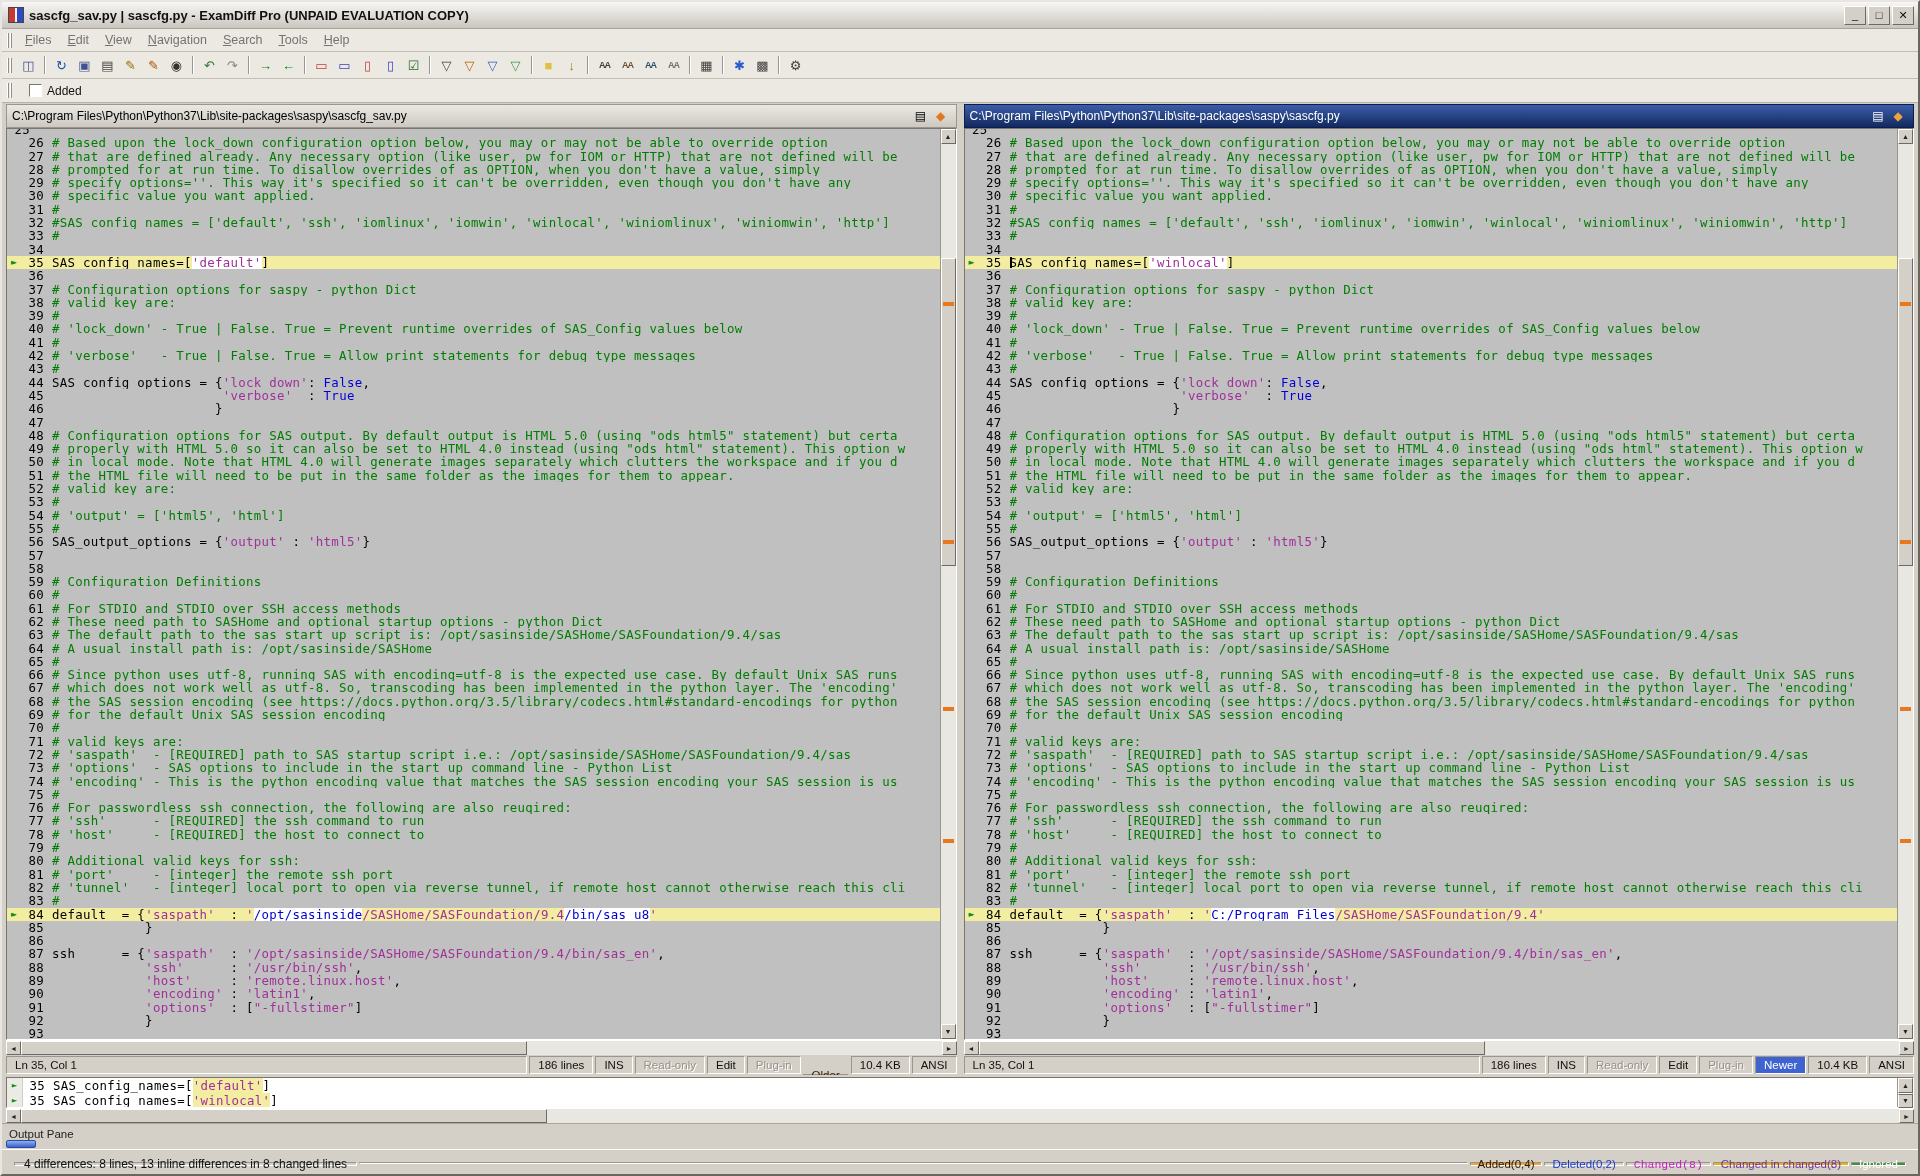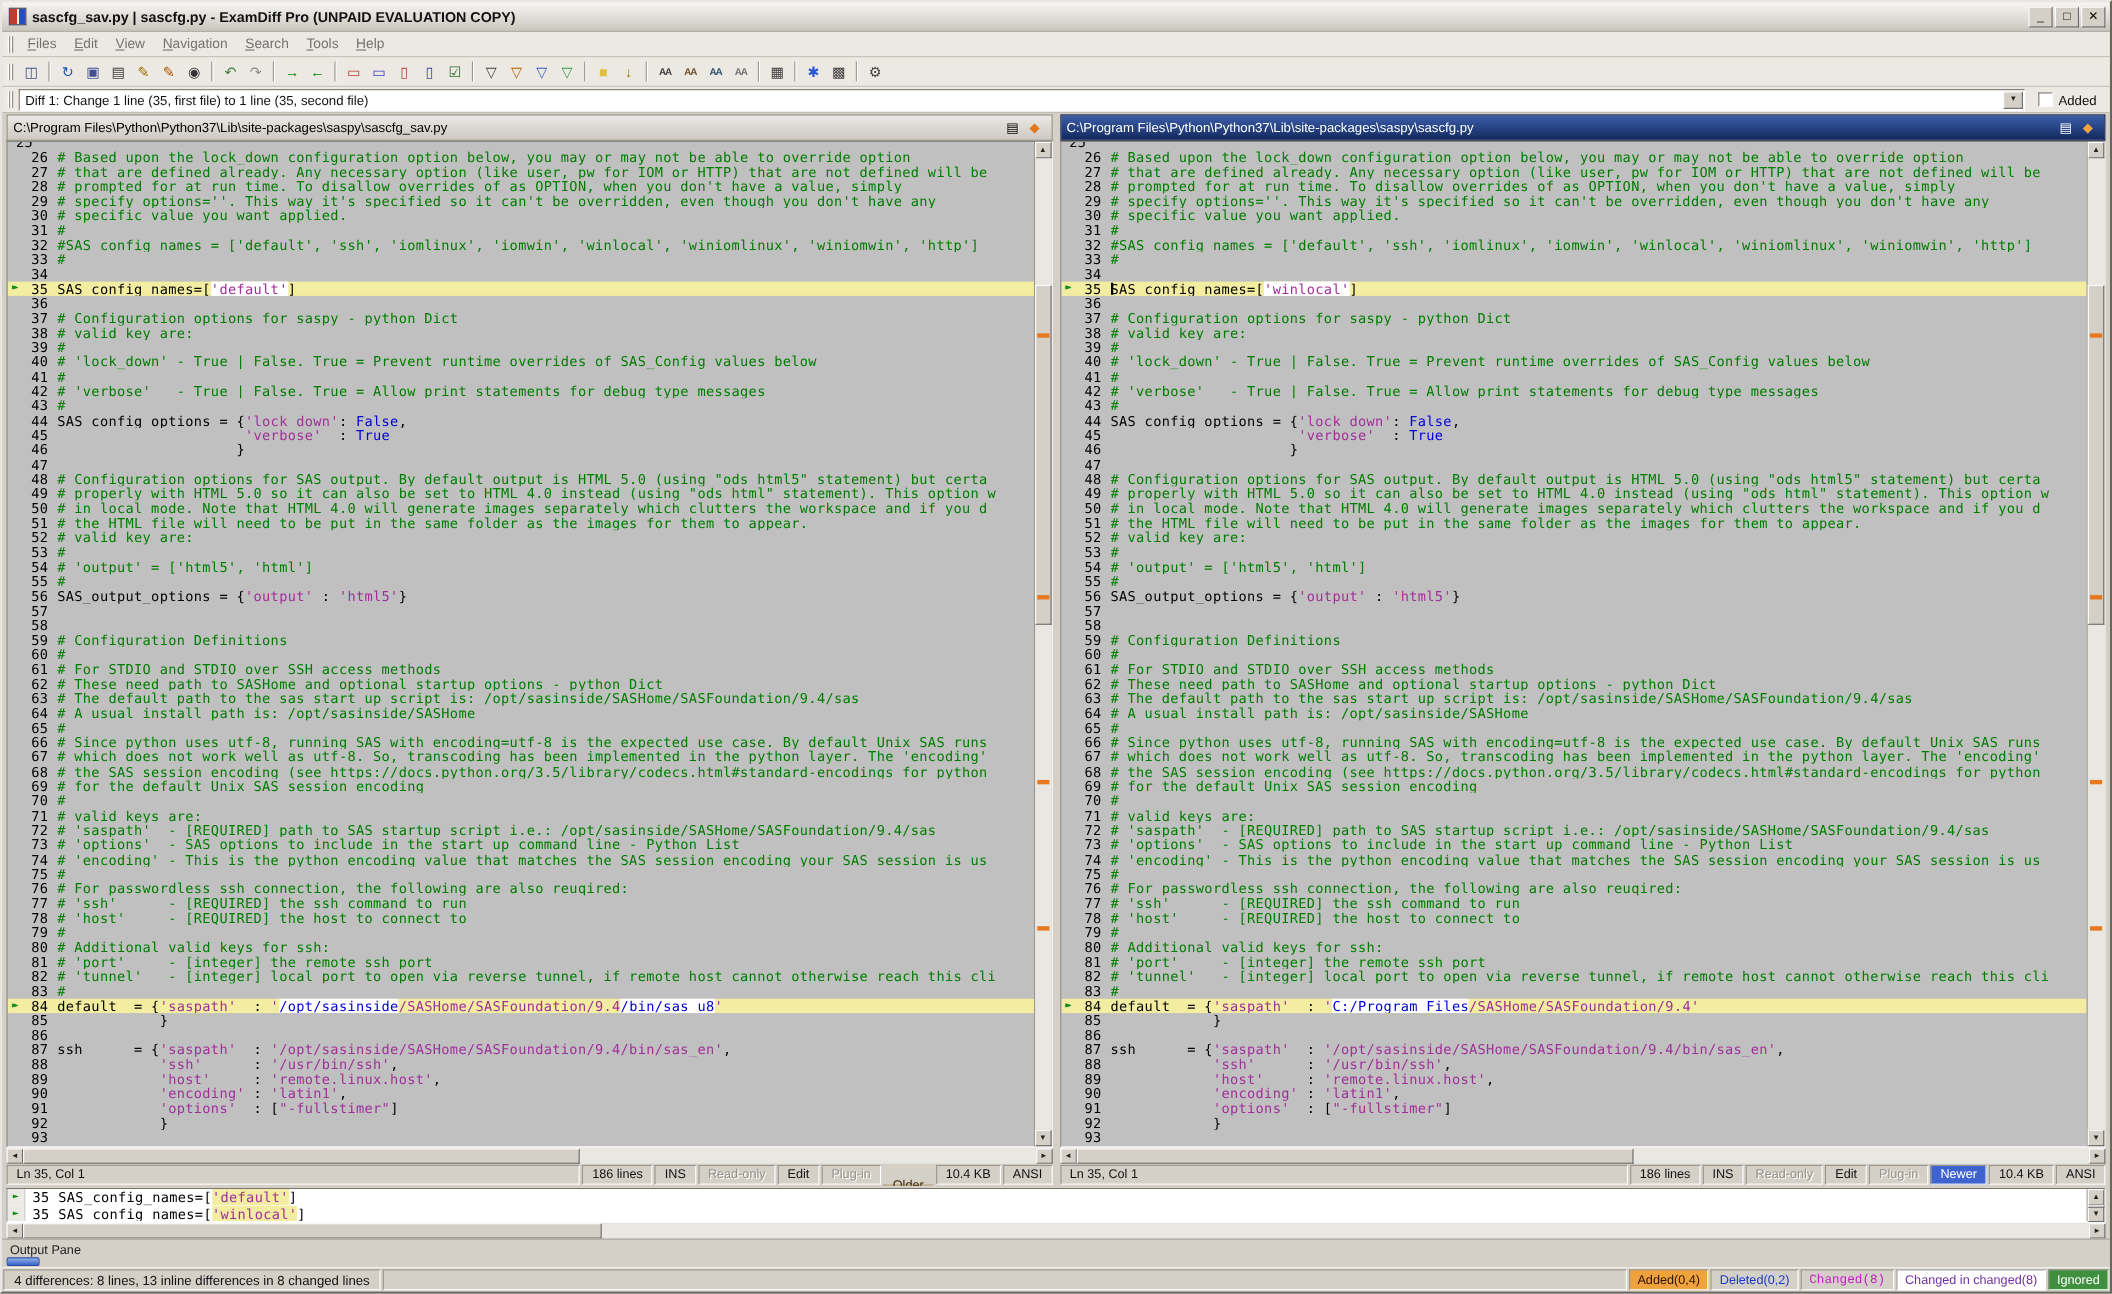--- a/index.html
+++ b/index.html
@@ -83,30 +83,30 @@
   #bottom-rows{flex:1;min-width:0;overflow:hidden;background:#fff;}
   .brow{display:flex;height:15px;white-space:pre;font-family:"DejaVu Sans Mono",monospace;font-size:12.4px;line-height:15px;letter-spacing:0.3px;}
   .bgut{width:16px;flex:none;text-align:center;font-size:9px;color:#0f8f0f;background:#eceae5;border-right:1px solid #d0cdc6;}
   .blnum{width:30px;flex:none;text-align:right;padding-right:8px;color:#000;}
   .brow .sthl{background:#f3eda1;}
   
   .output-pane{height:26px;flex:none;background:#d4d0c8;position:relative;border-top:1px solid #aaa69e;}
   .op-label{font-size:11.5px;color:#222;padding:3px 0 0 7px;display:inline-block;}
   .blue-tab{position:absolute;left:4px;bottom:1px;width:30px;height:8px;border:1px solid #2a4aa8;border-radius:2px;
     background:linear-gradient(180deg,#8fb0ee,#3a62c8);}
-  .statusbar{height:22px;flex:none;background:#d4d0c8;display:flex;align-items:stretch;gap:2px;padding:1px;border-top:1px solid #fff;}
+  .statusbar{height:22px;flex:none;background:#d4d0c8;display:flex;align-items:stretch;gap:2px;padding:12px;border-top:1px solid #fff;}
   .sb-sum{border:1px solid;border-color:#9a968e #fff #fff #9a968e;padding:1px 9px;font-size:12px;color:#111;
     display:flex;align-items:center;white-space:nowrap;}
   .sb-fill{flex:1;border:1px solid;border-color:#9a968e #fff #fff #9a968e;}
   #badges{display:flex;gap:2px;}
   .badge{border:1px solid;border-color:#9a968e #fff #fff #9a968e;padding:1px 7px;font-size:11.5px;display:flex;align-items:center;white-space:nowrap;}
   .badge.added{background:#f0a23c;color:#2a1600;}
   .badge.deleted{color:#1a3acc;}
   .badge.changed{color:#c122c1;font-family:Liberation Mono, monospace;}
-  .badge.chinch{background:#ffffff;color:#7030a0;}
+  .badge.chinch{background:#eab308;color:#7030a0;}
   .badge.ignored{background:#3f8f3f;color:#fff;}
 </style>
 </head>
 <body>
 
 <div class="window">
 
   <div class="titlebar">
     <span class="app-icon"></span>
     <span class="title-text">sascfg_sav.py | sascfg.py - ExamDiff Pro (UNPAID EVALUATION COPY)</span>
@@ -223,24 +223,20 @@
         </span>
         <span class="tsep"></span>
         <span class="tbtn">
           <span class="tico" style="color: rgb(64, 64, 64);">⚙</span>
         </span>
       </span>
   </div>
 
   <div class="diffbar">
     <span class="grip"></span>
-    <div class="combo">
-      <span class="combo-text">Diff 1: Change 1 line (35, first file) to 1 line (35, second file)</span>
-      <span class="combo-arrow">▼</span>
-    </div>
     <label class="skip">
       <span class="cb"></span>
       <span>Added</span>
     </label>
   </div>
 
   <div class="main">
 
     <section class="pane">
       <div class="pane-header inactive">

